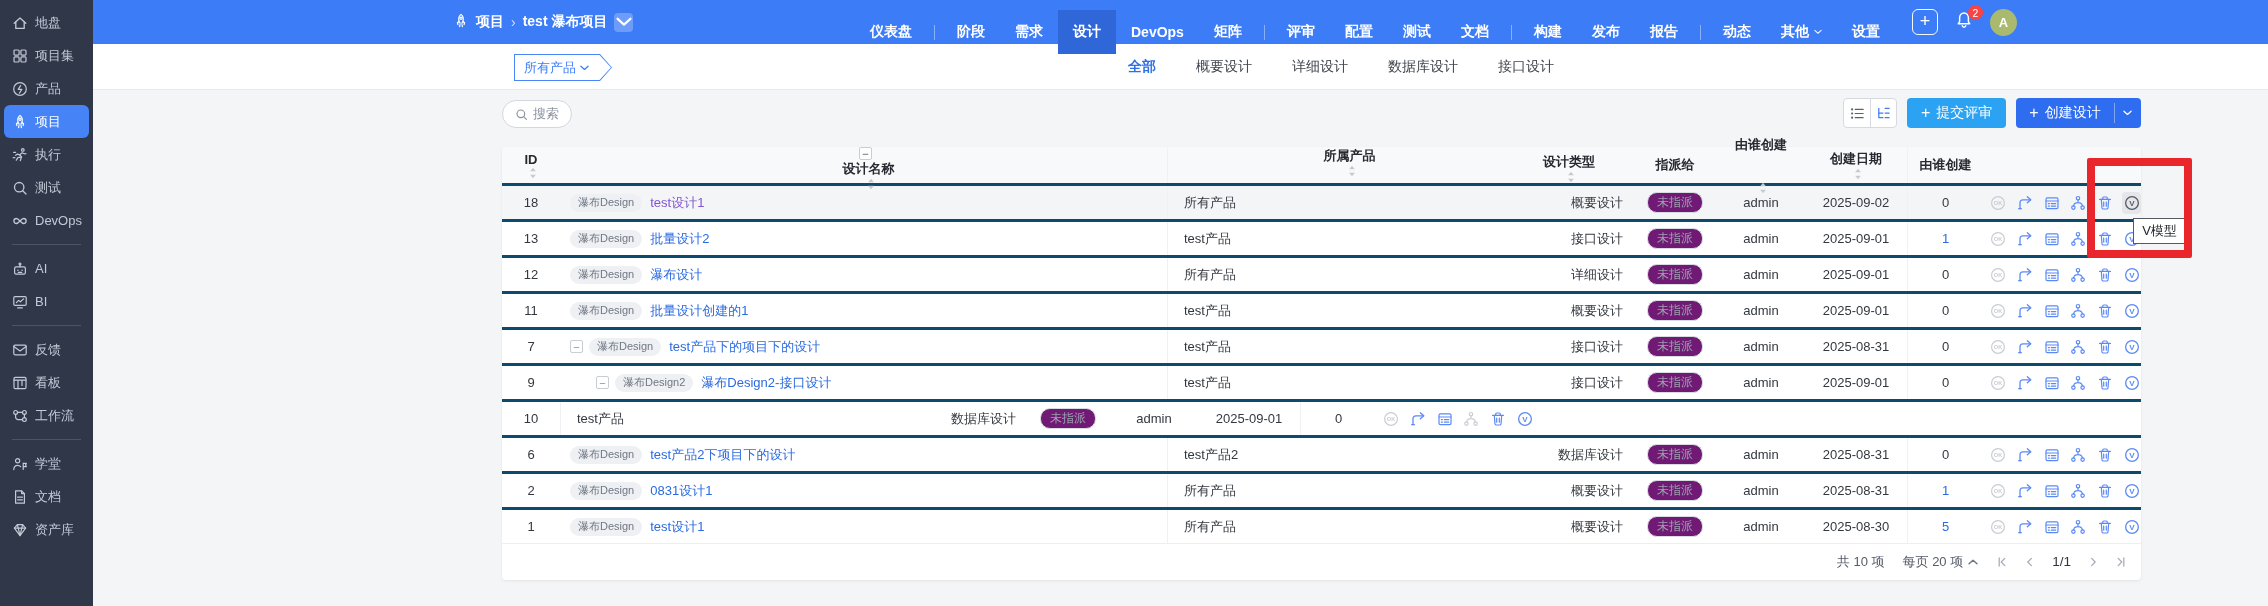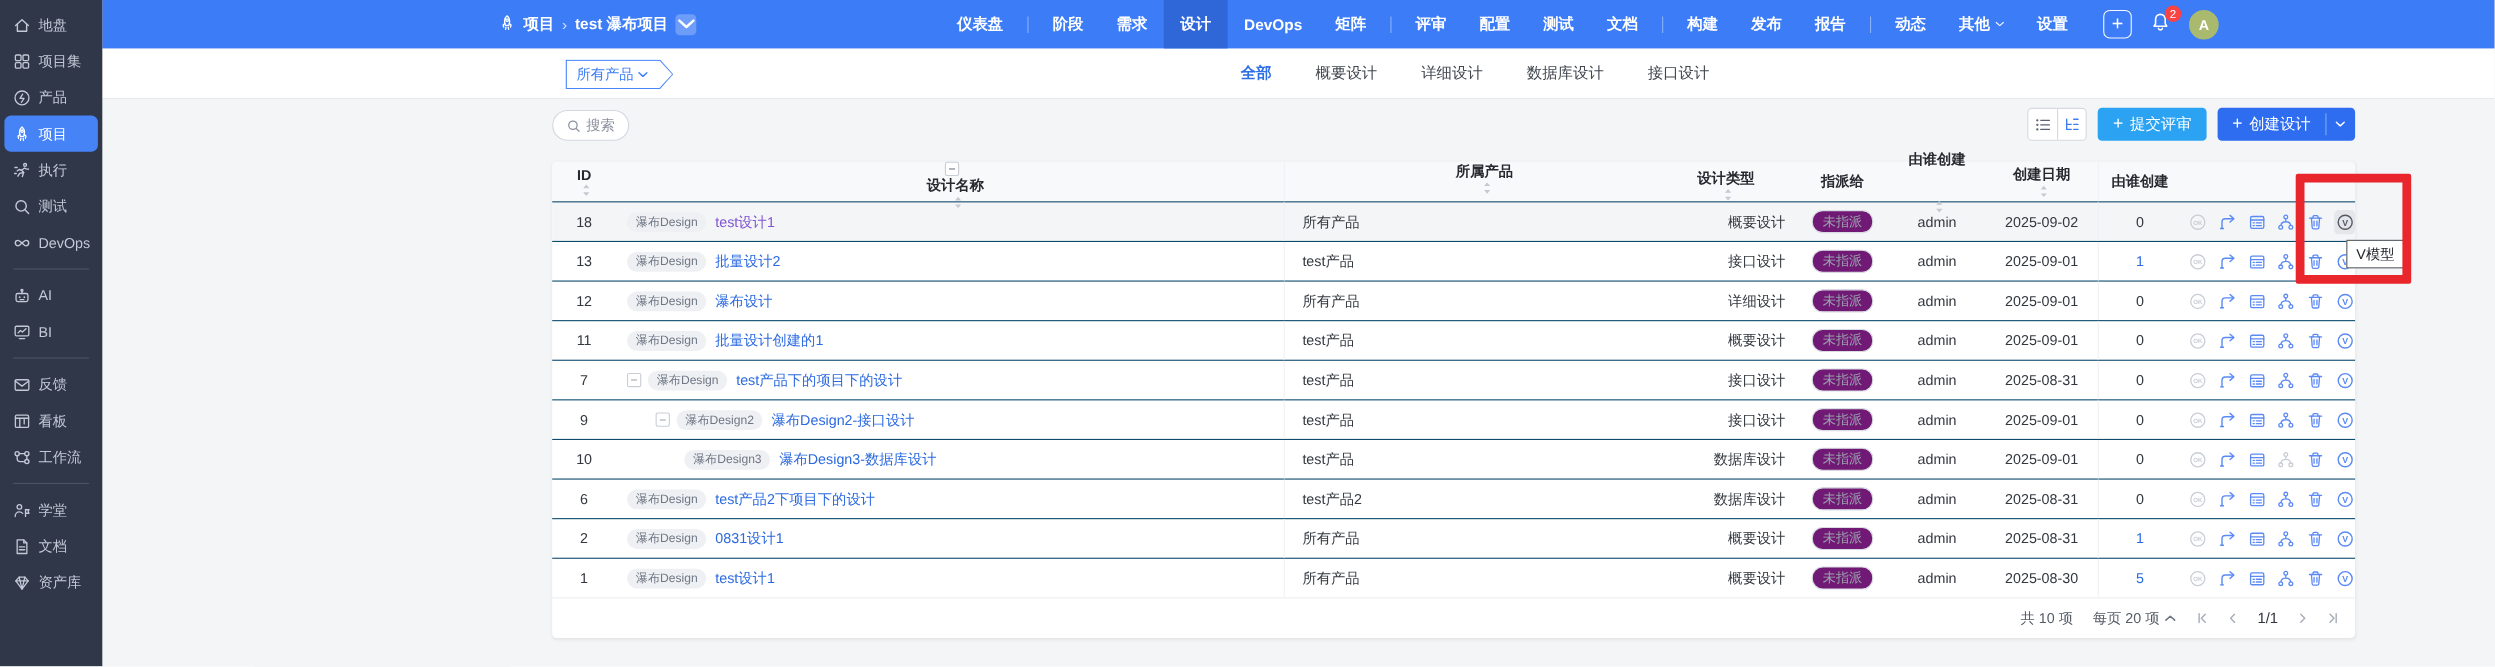--- a/index.html
+++ b/index.html
@@ -13,21 +13,21 @@
   .sb-item.active { background:#4583f7; color:#fff; }
   .sb-icon { width:16px; height:16px; display:flex; align-items:center; justify-content:center; flex:none; }
   .sb-icon svg { width:16px; height:16px; }
   .sb-divider { height:1px; background:rgba(255,255,255,.14); margin:7px 12px; }
 
   
   .topbar { position:absolute; left:93px; right:0; top:0; height:44px; background:#3c7cf6; color:#fff; z-index:15; }
   .breadcrumb { position:absolute; left:360px; top:0; height:44px; display:flex; align-items:center; gap:7px; font-size:14px; font-weight:bold; }
   .breadcrumb svg { width:16px; height:16px; }
   .bc-caret { width:19px; height:19px; background:rgba(255,255,255,.25); border-radius:4px; display:flex; align-items:center; justify-content:center; cursor:pointer; }
-  .menu { position:absolute; left:762px; top:0; height:44px; display:flex; align-items:center; }
+  .menu { position:absolute; left:762px; top:10px; height:44px; display:flex; align-items:center; }
   .menu-item { height:44px; display:flex; align-items:center; gap:5px; padding:0 15px; font-size:14px; font-weight:bold; cursor:pointer; white-space:nowrap; }
   .menu-item.active { background:#2f66d8; }
   .menu-divider { width:1px; height:15px; background:rgba(255,255,255,.4); margin:0 7px; }
   .top-icons { position:absolute; left:1819px; top:0; height:44px; display:flex; align-items:center; gap:13px; }
   .plus-box { width:26px; height:26px; border:1.6px solid rgba(255,255,255,.95); border-radius:6px; display:flex; align-items:center; justify-content:center; font-size:18px; line-height:1; cursor:pointer; padding-bottom:2px; }
   .bell-wrap { position:relative; width:26px; height:26px; display:flex; align-items:center; justify-content:center; cursor:pointer; }
   .bell-wrap svg { width:18px; height:18px; }
   .badge { position:absolute; top:-4px; right:-6px; min-width:15px; height:15px; background:#fa4343; border-radius:8px; color:#fff; font-size:10.5px; display:flex; align-items:center; justify-content:center; padding:0 4px; }
   .avatar { width:27px; height:27px; border-radius:50%; background:#a9ba6e; color:#fff; font-size:13px; font-weight:bold; display:flex; align-items:center; justify-content:center; cursor:pointer; }
 
@@ -63,21 +63,21 @@
   .c-id { width:58px; justify-content:center; }
   .c-name { width:607px; padding-left:10px; }
   .c-product { width:348px; padding-left:16px; border-left:1px solid #f0f1f4; }
   .c-type { width:118px; justify-content:flex-end; padding-right:10px; }
   .c-assignee { width:84px; justify-content:center; }
   .c-creator { width:88px; justify-content:center;gap:28px; }
   .c-date { width:102px; justify-content:center; }
   .c-related { width:76px; justify-content:center; border-left:1px solid #f0f1f4; }
   .c-actions { width:158px; padding-left:6px; gap:8px; }
   .sort { margin-left:4px; display:flex; color:#c5c9d1; }
-  .tr { display:flex; height:36px; align-items:center; border-top:1px solid #0c4a6e; font-size:13px; color:#33383f; }
+  .tr { display:flex; height:36px; align-items:center; border-top:3px solid #0c4a6e; font-size:13px; color:#33383f; }
   .tr.hover { background:#f4f5f7; }
   .collapse-box { width:13px; height:13px; border:1px solid #c9cdd4; border-radius:2px; background:#fff; color:#8d939d; font-size:11px; line-height:10px; display:flex; align-items:center; justify-content:center; margin-right:6px; cursor:pointer; flex:none; }
   .indent { flex:none; }
   .tag-pill { background:#eef0f3; color:#6f7785; border-radius:9px; padding:1.5px 8px; font-size:11px; margin-right:8px; white-space:nowrap; }
   .name-link { color:#2b6ae0; cursor:pointer; white-space:nowrap; }
   .name-link.visited { color:#8256d0; }
   .assign-pill { border:1px solid #d9dce2; color:#9ba2ad; border-radius:10px; padding:1px 9px; font-size:12px; background:#701a75; white-space:nowrap; }
   .related-link { color:#2b6ae0; cursor:pointer; }
   .icon-btn { width:22px; height:22px; display:flex; align-items:center; justify-content:center; color:#5b8af5; cursor:pointer; border-radius:4px; }
   .icon-btn svg { width:16px; height:16px; }
@@ -840,25 +840,20 @@
             <span class="icon-btn">
               <svg viewBox="0 0 16 16">
                 <circle cx="8" cy="8" r="6.35" fill="none" stroke="currentColor" stroke-width="1.3"></circle>
                 <text x="8" y="11" font-size="8" font-weight="bold" text-anchor="middle" fill="currentColor">V</text>
               </svg>
             </span>
           </div>
   </div>
         <div class="tr">
     <div class="td c-id">10</div>
-    <div class="td c-name">
-            <span class="indent" style="width: 52px;"></span>
-            <span class="tag-pill">瀑布Design3</span>
-            <span class="name-link">瀑布Design3-数据库设计</span>
-          </div>
     <div class="td c-product">test产品</div>
     <div class="td c-type">数据库设计</div>
     <div class="td c-assignee">
             <span class="assign-pill">未指派</span>
           </div>
     <div class="td c-creator">admin</div>
     <div class="td c-date">2025-09-01</div>
     <div class="td c-related">
             <span>0</span>
           </div>

